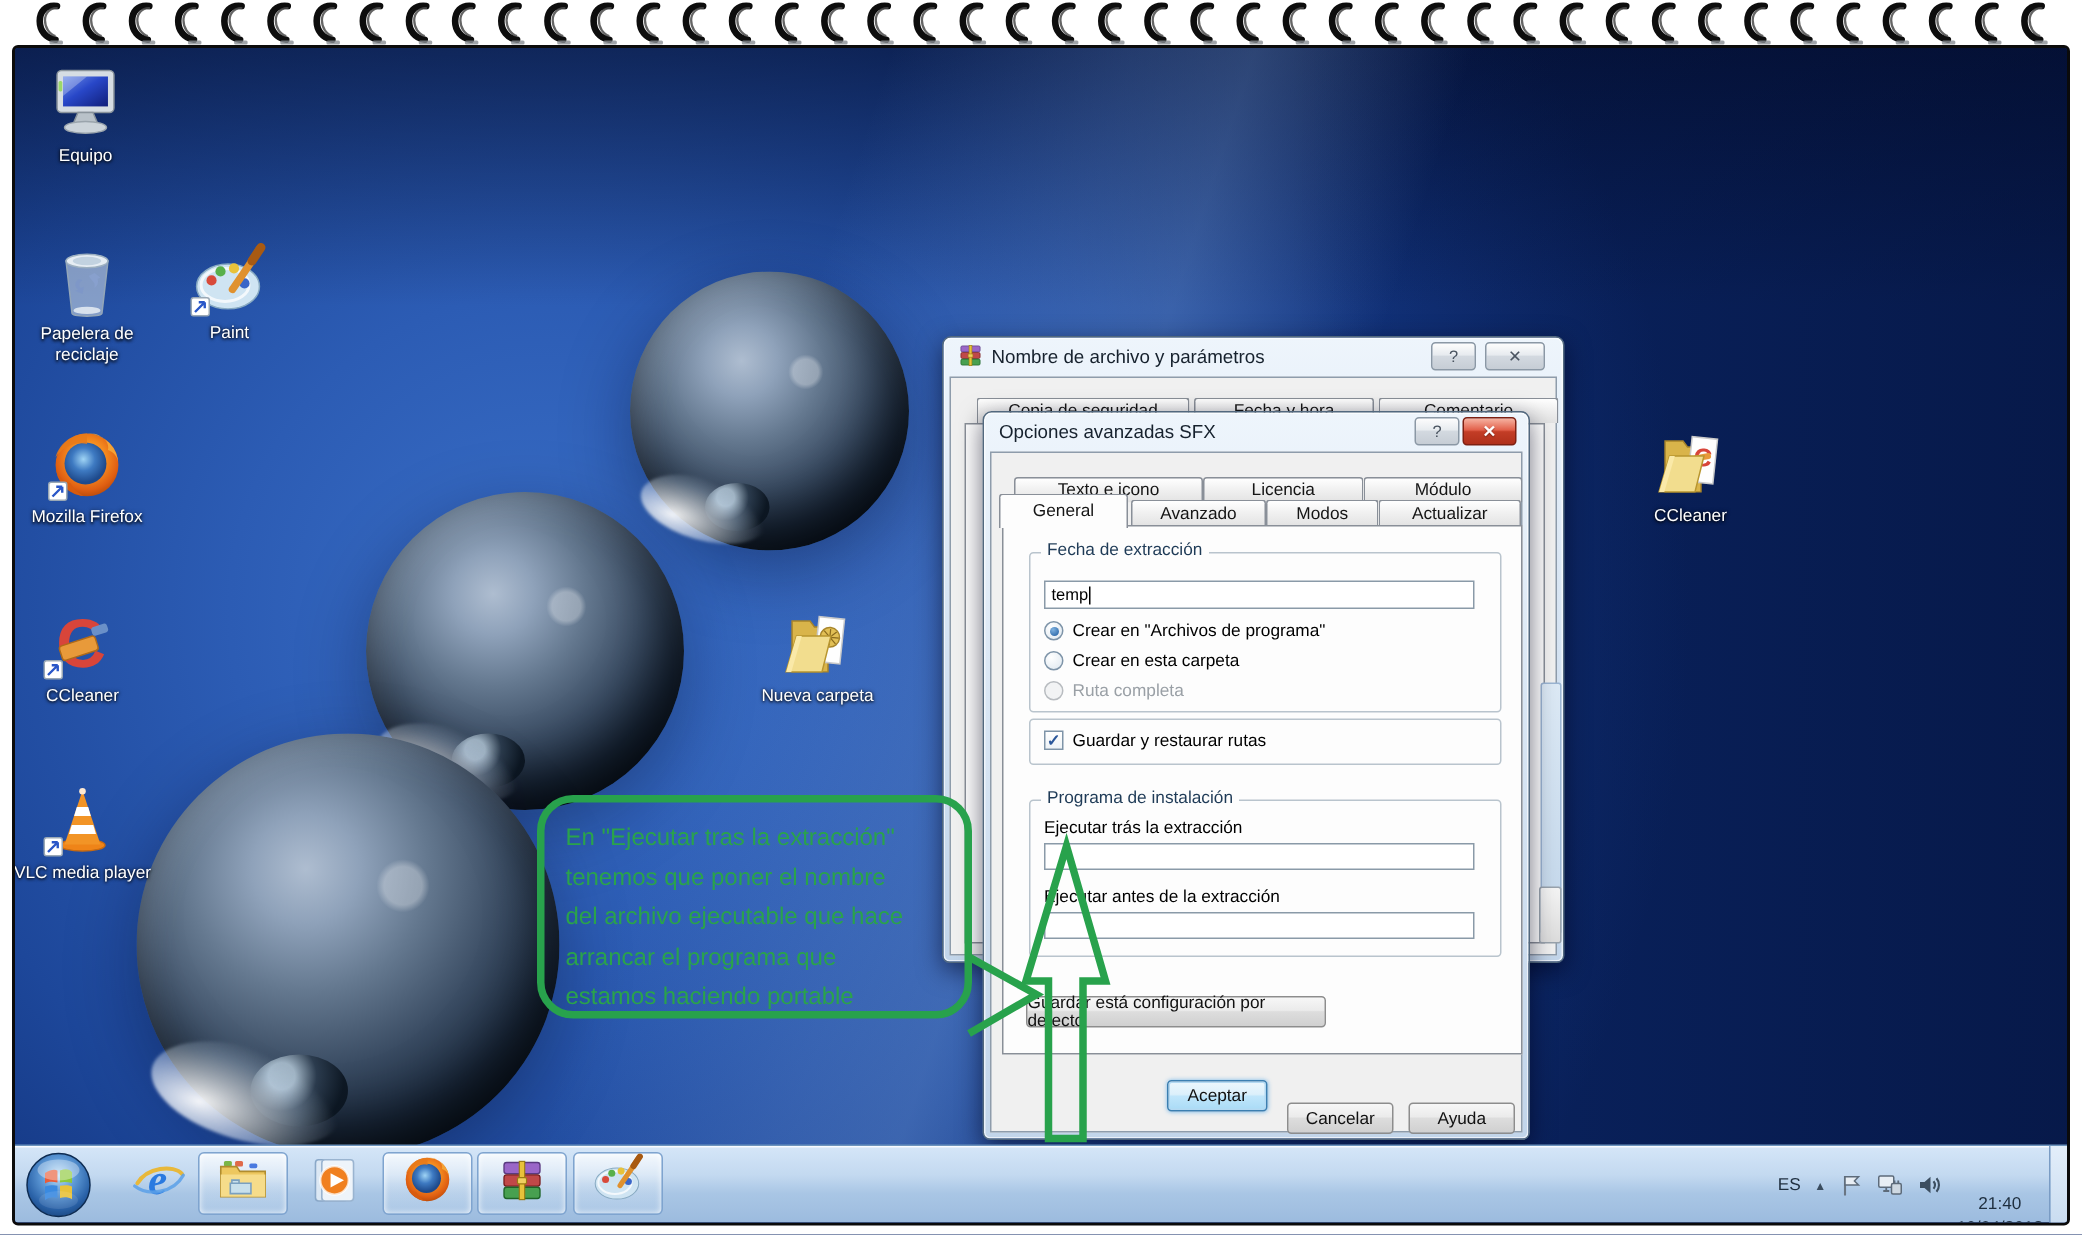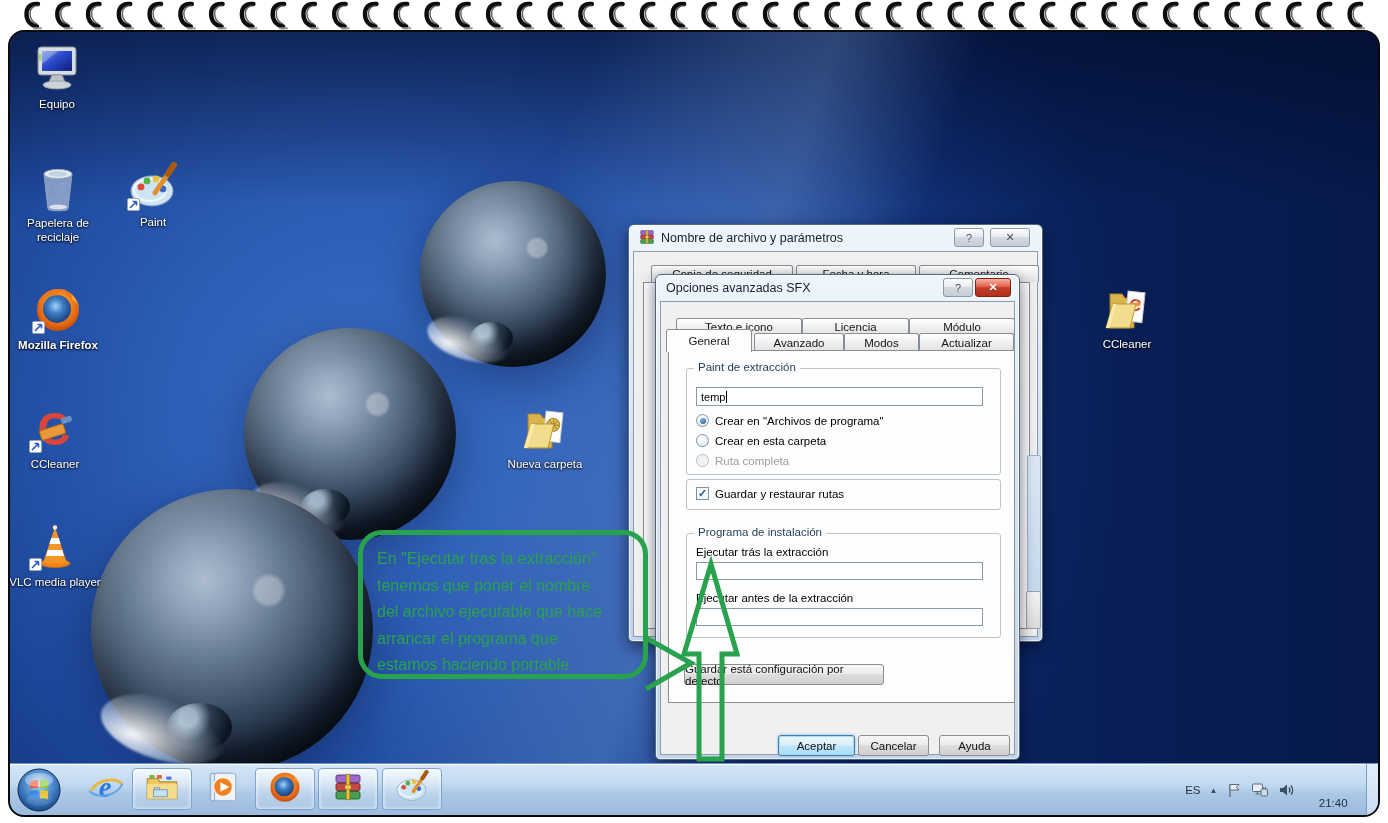--- a/index.html
+++ b/index.html
@@ -3,21 +3,21 @@
 <meta charset="utf-8">
 <style>
   html,body{margin:0;padding:0;}
   body{width:1388px;height:823px;position:relative;background:#ffffff;overflow:hidden;
        font-family:"Liberation Sans", sans-serif;-webkit-font-smoothing:antialiased;}
   *{box-sizing:border-box;}
 
   
   #rings{position:absolute;left:0;top:0;z-index:90;}
   .screen{position:absolute;left:8px;top:30px;right:8px;bottom:6px;border:2px solid #0b0b0b;
-          border-radius:16px;overflow:hidden;background:#0a2462;}
+          border-radius:4px;overflow:hidden;background:#0a2462;}
 
   
   .wallpaper{position:absolute;inset:0;
     background:radial-gradient(circle 760px at 26% 48%, #3a6fc8 0%, #2c5cb4 28%, #1d479a 55%, #12337c 76%, #0a2462 100%);}
   .wallpaper::before{content:"";position:absolute;inset:0;
     background:linear-gradient(108deg, transparent 36%, rgba(140,180,235,.20) 46%, rgba(150,190,240,.26) 51%, transparent 60%),
                linear-gradient(to bottom, rgba(2,8,34,.55), transparent 22%);}
   .wallpaper::after{content:"";position:absolute;inset:0;
     background:linear-gradient(to right, transparent 62%, rgba(2,10,40,.42) 100%);}
   .sphere{position:absolute;border-radius:50%;
@@ -368,21 +368,21 @@
               <circle cx="36" cy="27" r="3.4" fill="#3a66c8"></circle>
 <path d="M46 4 C40 14 34 22 28 31" stroke="#e0912e" stroke-width="5" fill="none" stroke-linecap="round"></path>
 <path d="M47 3 C45 6 43 9 41 12" stroke="#a85a12" stroke-width="6" fill="none" stroke-linecap="round"></path>
             </svg></span>
     <span class="sc-badge">
             <svg width="9" height="9">
               <path d="M1 8 L7.5 1.5 M7.5 1.5 H3.5 M7.5 1.5 V5.5" stroke="#2a57c8" stroke-width="1.6" fill="none"></path>
             </svg>
           </span></div>
     <span class="di-label">Paint</span></div>
-      <div class="desk-icon" style="left: -8px; top: 253px; width: 112px; font-weight: bold;"><div class="di-img"><span><svg width="52" height="49.92" viewBox="0 0 52 50">
+      <div class="desk-icon" style="left: -8px; top: 253px; width: 112px;"><div class="di-img"><span><svg width="52" height="49.92" viewBox="0 0 52 50">
 <defs>
                 <radialGradient id="ffo2" cx=".5" cy=".4" r=".62">
                   <stop offset="0" stop-color="#ffd24a"></stop>
                   <stop offset=".4" stop-color="#f89422"></stop>
                   <stop offset=".8" stop-color="#e05f12"></stop>
                   <stop offset="1" stop-color="#b84a0a"></stop>
                 </radialGradient>
 <radialGradient id="ffb2" cx=".45" cy=".4" r=".55">
                   <stop offset="0" stop-color="#9fd4f5"></stop>
                   <stop offset=".5" stop-color="#3e7ac2"></stop>
@@ -488,21 +488,21 @@
         <div class="tab" style="left: 146px; top: 43px; width: 107px;">Licencia</div>
         <div class="tab" style="left: 253px; top: 43px; width: 106px;">Módulo</div>
         <div class="tab active" style="left: 10px; top: 54px; width: 86px; height: 23px; border-bottom: none;">General</div>
         <div class="tab" style="left: 98px; top: 58px; width: 90px; height: 18px;">Avanzado</div>
         <div class="tab" style="left: 188px; top: 58px; width: 75px; height: 18px;">Modos</div>
         <div class="tab" style="left: 263px; top: 58px; width: 95px; height: 18px;">Actualizar</div>
       </div>
     <div class="tabpage" style="left:12px;top:75px;width:347px;height:353px;"></div>
 
     <div class="grp" style="left:30px;top:93px;width:315px;height:107px;"></div>
-    <span class="grp-label" style="left:38px;top:86px;">Paint de extracción</span>
+    <span class="grp-label" style="left:38px;top:86px;">Fecha de extracción</span>
     <div class="txt" style="left:40px;top:112px;width:287px;height:19px;">
       <span>temp</span>
         <span class="caret"></span>
     </div>
     <div id="radio-list">
         <div class="ctl-row" style="left: 40px; top: 139px;">
           <span class="radio on "></span>
     <span>Crear en "Archivos de programa"</span>
         </div>
         <div class="ctl-row" style="left: 40px; top: 159px;">
@@ -526,21 +526,21 @@
     <div class="txt" style="left:40px;top:287px;width:287px;height:18px;">
         <span></span>
       </div>
     <span class="grp-label" style="left:40px;top:317px;color:#000;background:transparent;padding:0;">Ejecutar antes de la extracción</span>
     <div class="txt" style="left:40px;top:333px;width:287px;height:18px;">
         <span></span>
       </div>
 
     <div class="pbtn" style="left:28px;top:389px;width:200px;">Guardar está configuración por defecto</div>
     <div id="sfx-actions">
-        <div class="pbtn default" style="left: 122px; top: 460px; width: 77px;">Aceptar</div>
+        <div class="pbtn default" style="left: 122px; top: 445px; width: 67px;">Aceptar</div>
         <div class="pbtn" style="left: 202px; top: 460px; width: 71px;">Cancelar</div>
         <div class="pbtn" style="left: 283px; top: 460px; width: 71px;">Ayuda</div>
       </div>
   </div>
 
   <div class="bubble" style="left:348px;top:498px;width:290px;height:149px;">
     <div>En "Ejecutar tras la extracción"</div>
     <div>tenemos que poner el nombre</div>
     <div>del archivo ejecutable que hace</div>
     <div>arrancar el programa que</div>

